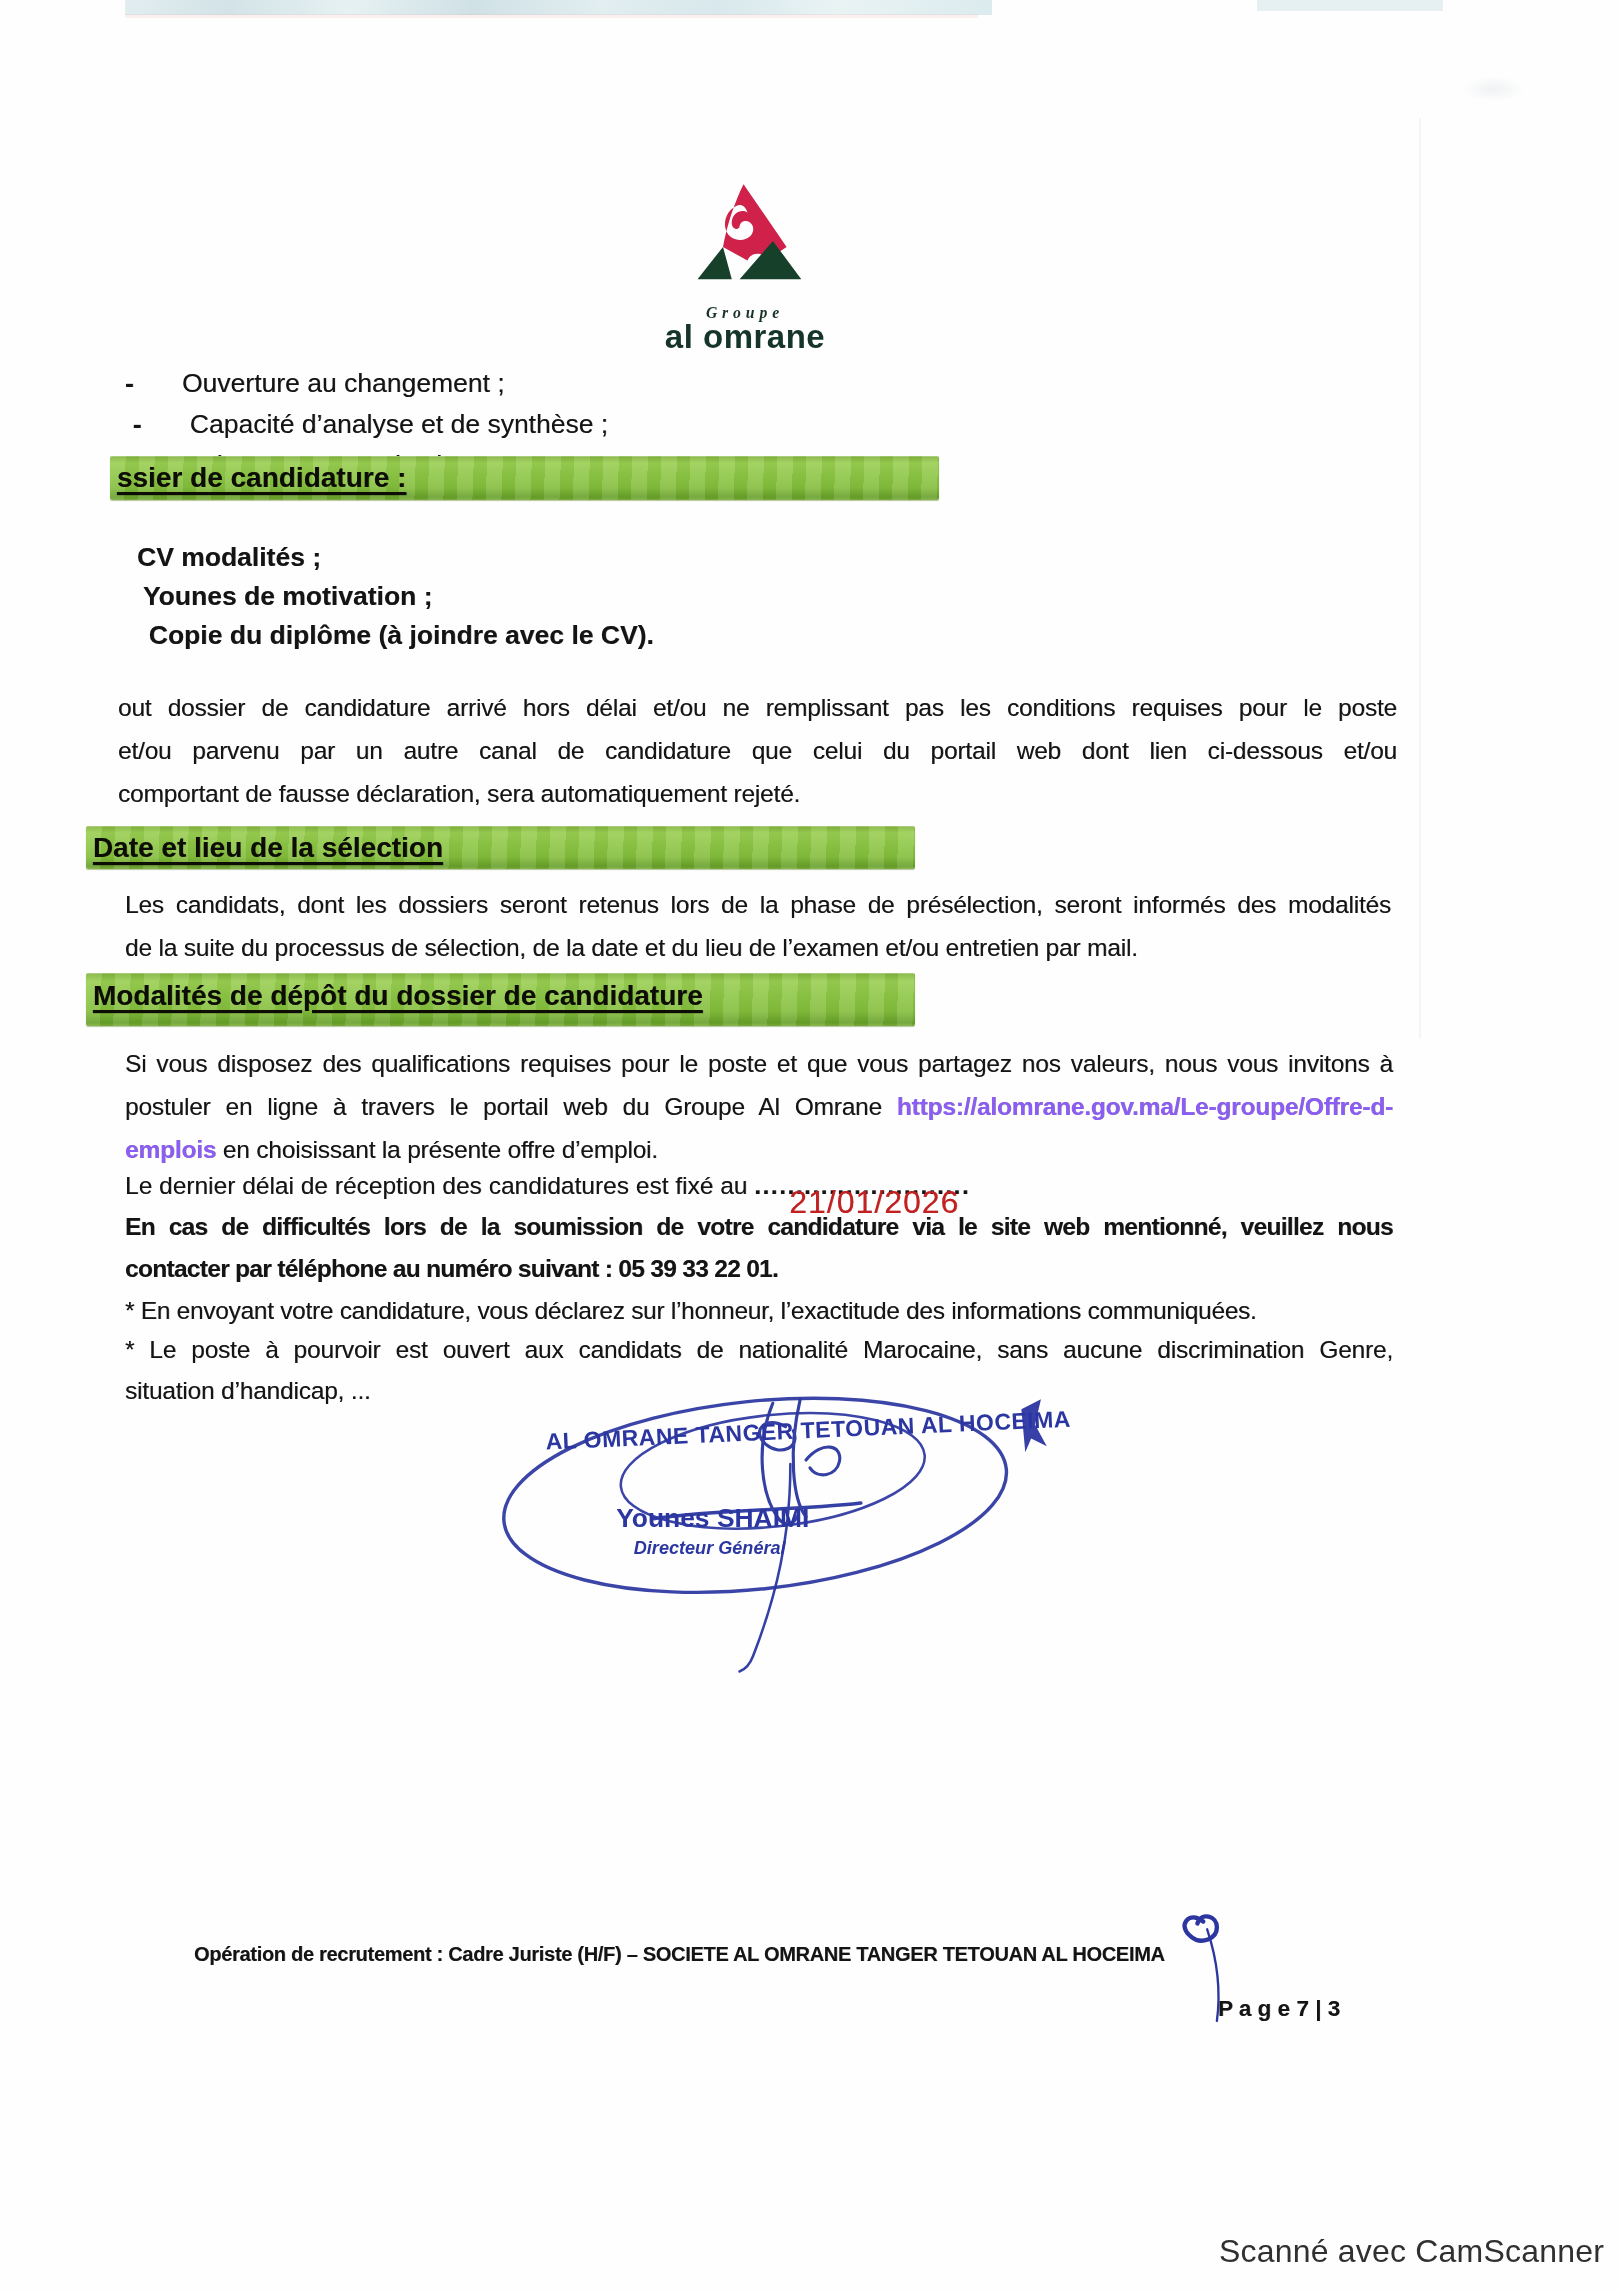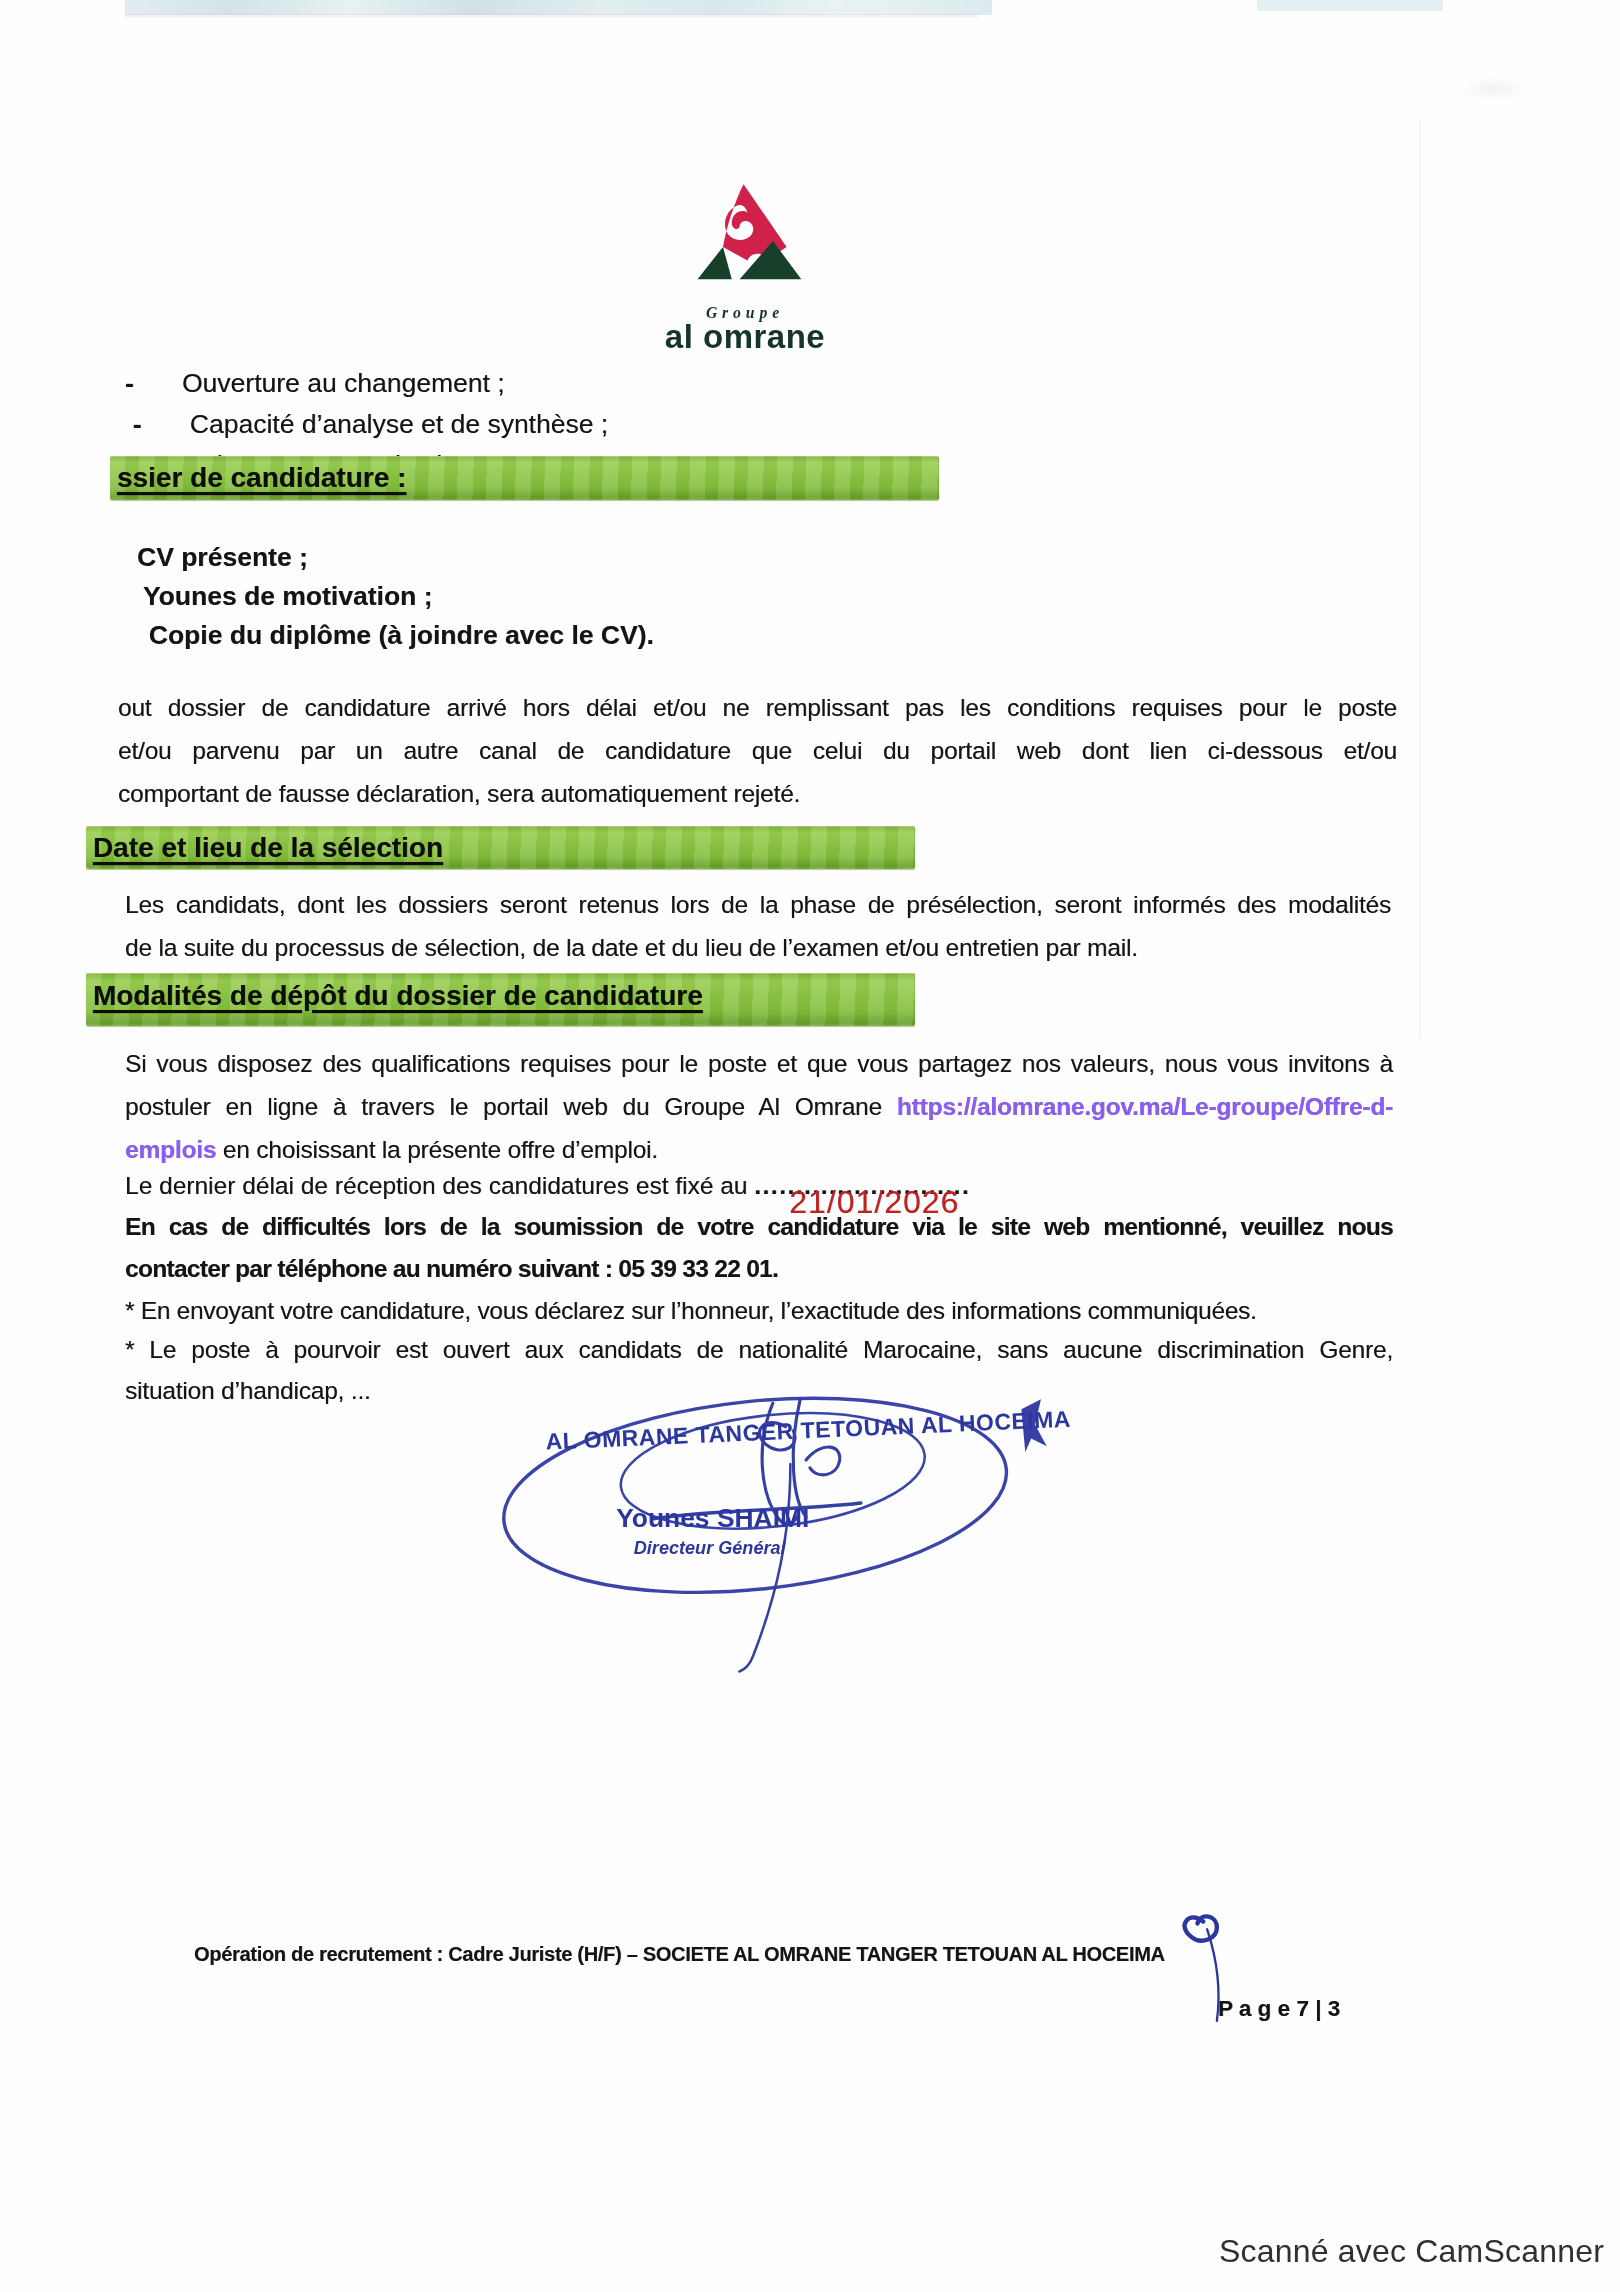--- a/index.html
+++ b/index.html
@@ -148,21 +148,21 @@
     <div class="bullet-row">
       <span class="bullet-dash">-</span><span>Rigueur et organisation.</span>
     </div>
   </div>
 
   <div class="gbar gbar1">
     <span class="gbar-title t">ssier de candidature :</span>
   </div>
 
   <div class="abs doclist t">
-    <div class="doc-row">CV présente ;</div>
+    <div class="doc-row">CV modalités ;</div>
     <div class="doc-row">Younes de motivation ;</div>
     <div class="doc-row">Copie du diplôme (à joindre avec le CV).</div>
   </div>
 
   <div class="para para-reject t">
     <div class="pl">out dossier de candidature arrivé hors délai et/ou ne remplissant pas les conditions requises pour le poste</div>
     <div class="pl">et/ou parvenu par un autre canal de candidature que celui du portail web dont lien ci-dessous et/ou</div>
     <div class="pl last">comportant de fausse déclaration, sera automatiquement rejeté.</div>
   </div>
 

